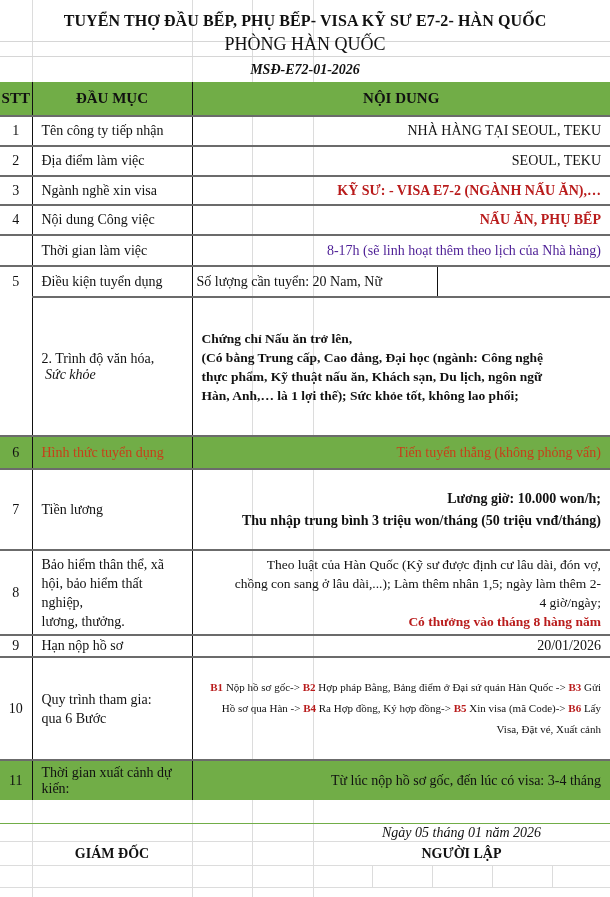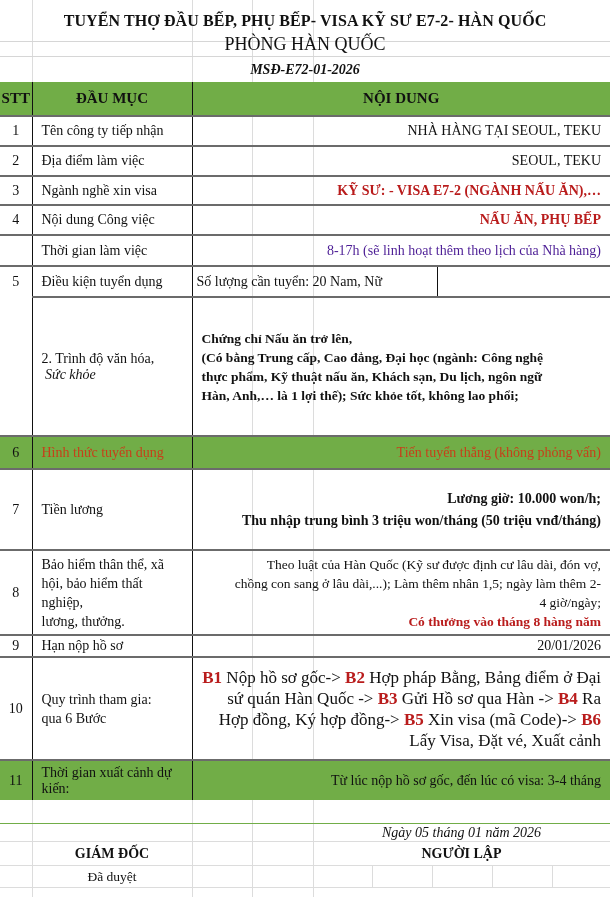--- a/index.html
+++ b/index.html
@@ -136,21 +136,21 @@
     <td class="item">Hạn nộp hồ sơ</td>
     <td class="content">20/01/2026</td>
   </tr>
 
   <tr style="height:103px;">
     <td class="stt">10</td>
     <td class="item" style="line-height:19px;">
       <div>Quy trình tham gia:</div>
       <div>qua 6 Bước</div>
     </td>
-    <td class="content" style="line-height:21px; font-size:17px;margin-top:36px;">
+    <td class="content" style="line-height:21px; font-size:11px;margin-top:36px;">
       <span class="red">B1</span><span> Nộp hồ sơ gốc-&gt; </span><span class="red">B2</span><span> Hợp pháp Bằng, Bảng điểm ở Đại sứ quán Hàn Quốc -&gt; </span><span class="red">B3</span><span> Gửi Hồ sơ qua Hàn -&gt; </span><span class="red">B4</span><span> Ra Hợp đồng, Ký hợp đồng-&gt; </span><span class="red">B5</span><span> Xin visa (mã Code)-&gt; </span><span class="red">B6</span><span> Lấy Visa, Đặt vé, Xuất cảnh</span>
     </td>
   </tr>
 
   <tr class="green" style="height:40px;">
     <td class="stt">11</td>
     <td class="item" style="line-height:16px;">
       <div>Thời gian xuất cảnh dự</div>
       <div>kiến:</div>
     </td>
@@ -160,18 +160,17 @@
   </table>
 
 <div class="footer-row" style="top:823px; height:19px; border-top:1.5px solid #71ad47;">
   <div class="footer-cell" style="left:313px; right:0; font-style:italic; font-size:14px;">Ngày 05 tháng 01 năm 2026</div>
 </div>
 <div class="footer-row" style="top:842px; height:24px;">
   <div class="footer-cell" style="left:32px; width:160px; font-weight:bold; font-size:14px;">GIÁM ĐỐC</div>
   <div class="footer-cell" style="left:313px; right:0; font-weight:bold; font-size:14px;">NGƯỜI LẬP</div>
 </div>
 <div class="footer-row" style="top:866px; height:22px;">
-  <div class="footer-cell" style="left:32px; width:160px; font-size:13.5px;">Đã duyệt</div>
   <div class="gridline-v" style="left:372px; top:0; bottom:0;"></div>
   <div class="gridline-v" style="left:432px; top:0; bottom:0;"></div>
   <div class="gridline-v" style="left:492px; top:0; bottom:0;"></div>
   <div class="gridline-v" style="left:552px; top:0; bottom:0;"></div>
 </div>
 
 </body></html>

